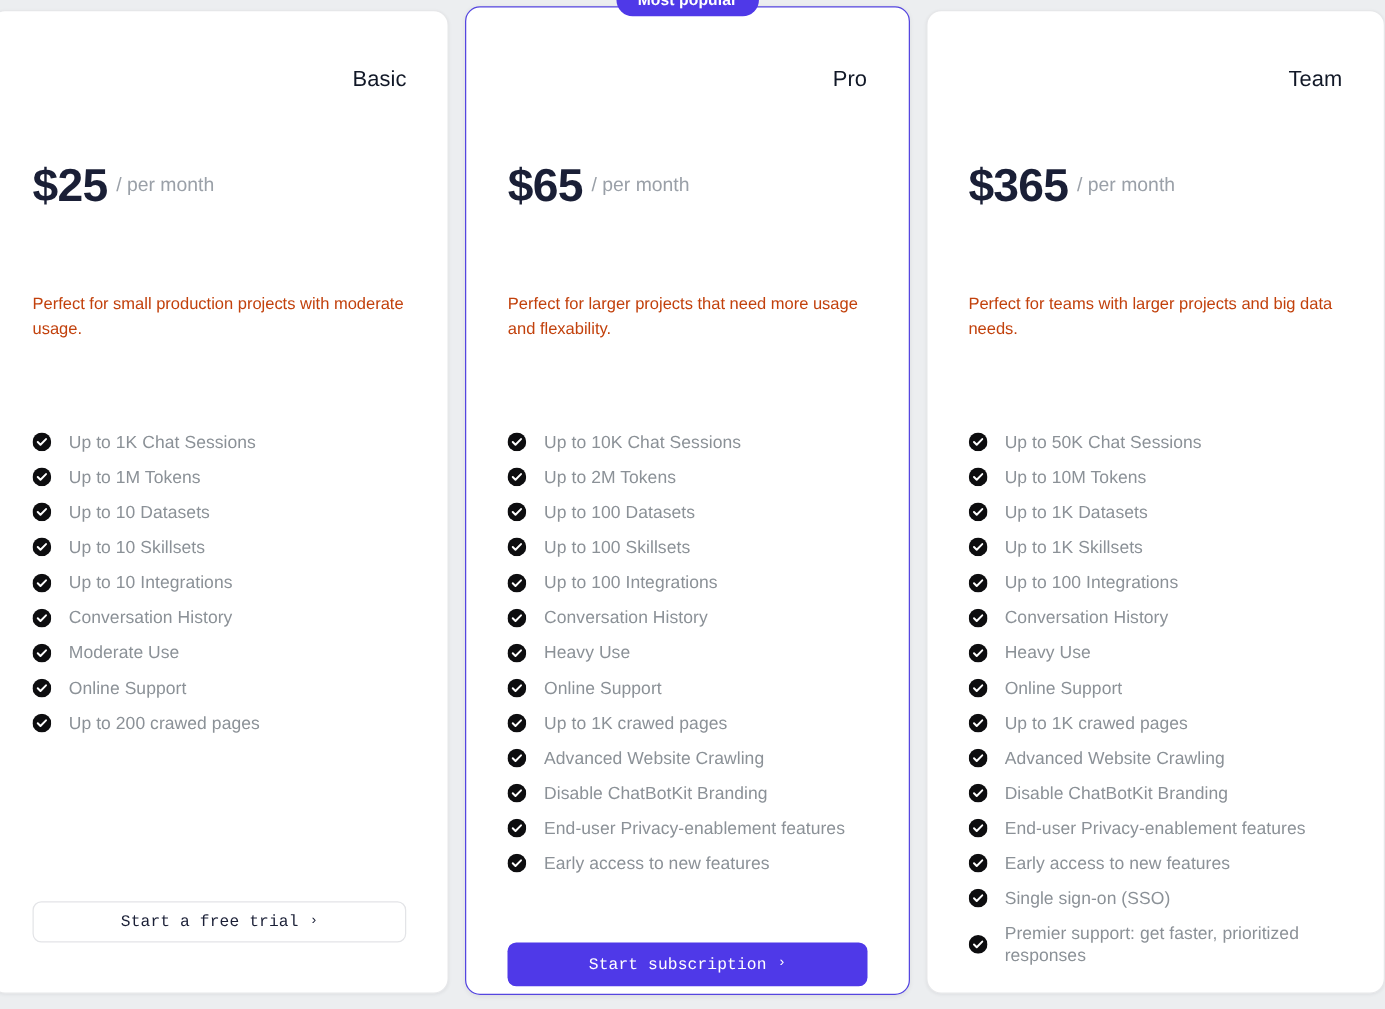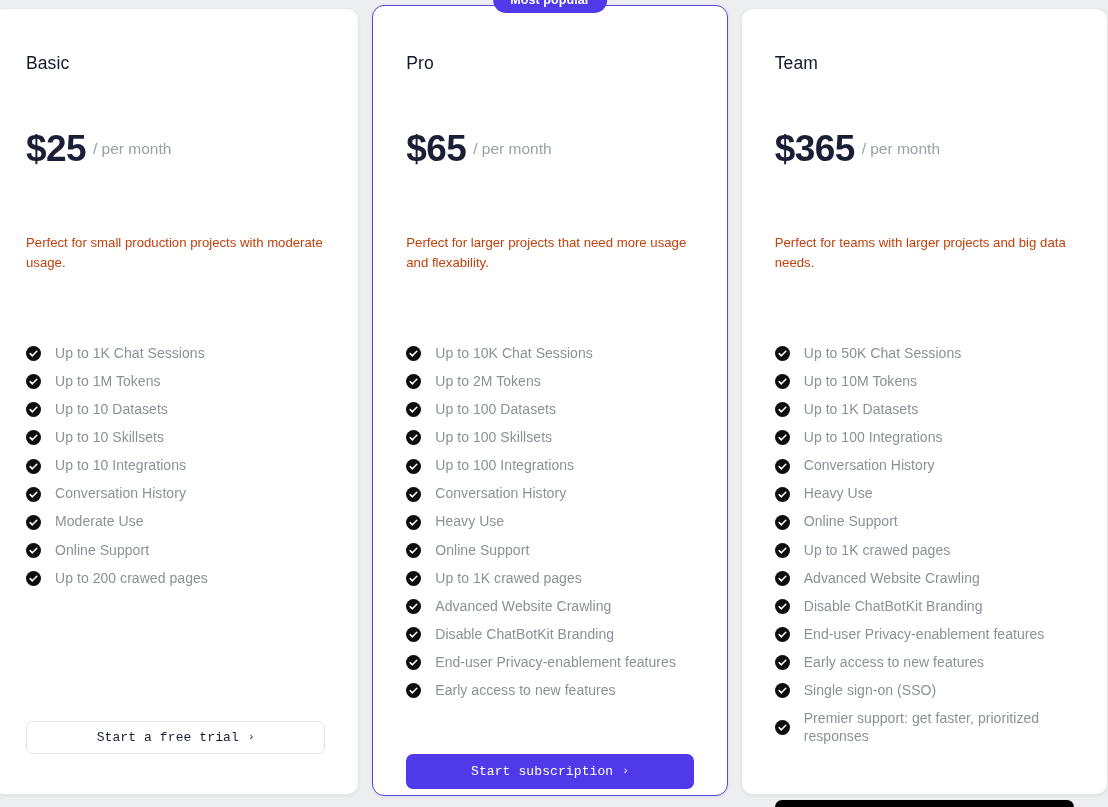--- a/index.html
+++ b/index.html
@@ -78,20 +78,21 @@
     z-index: 5;
   }
 
   
   .plan-name {
     font-size: 17.5px;
     font-weight: 400;
     color: #111827;
     letter-spacing: 0.1px;
     margin-top: 44px;
+    text-align: right;
   }
 
   .card-pro .plan-name { margin-top: 47px; }
 
   .price-row {
     display: flex;
     align-items: center;
     margin-top: 12px;
   }
 
@@ -421,20 +422,27 @@
             <circle cx="10" cy="10" r="10" fill="#0d0d0f"></circle>
             <path d="M5.6 10.2l2.9 2.9 5.9-6.1" stroke="#fff" stroke-width="2.1" fill="none" stroke-linecap="round" stroke-linejoin="round"></path>
           </svg>
         <span class="feature-label">Up to 1K Datasets</span>
       </li>
       <li class="feature">
         <svg class="check-icon" viewBox="0 0 20 20">
             <circle cx="10" cy="10" r="10" fill="#0d0d0f"></circle>
             <path d="M5.6 10.2l2.9 2.9 5.9-6.1" stroke="#fff" stroke-width="2.1" fill="none" stroke-linecap="round" stroke-linejoin="round"></path>
           </svg>
+        <span class="feature-label">Up to 1K Skillsets</span>
+      </li>
+      <li class="feature">
+        <svg class="check-icon" viewBox="0 0 20 20">
+            <circle cx="10" cy="10" r="10" fill="#0d0d0f"></circle>
+            <path d="M5.6 10.2l2.9 2.9 5.9-6.1" stroke="#fff" stroke-width="2.1" fill="none" stroke-linecap="round" stroke-linejoin="round"></path>
+          </svg>
         <span class="feature-label">Up to 100 Integrations</span>
       </li>
       <li class="feature">
         <svg class="check-icon" viewBox="0 0 20 20">
             <circle cx="10" cy="10" r="10" fill="#0d0d0f"></circle>
             <path d="M5.6 10.2l2.9 2.9 5.9-6.1" stroke="#fff" stroke-width="2.1" fill="none" stroke-linecap="round" stroke-linejoin="round"></path>
           </svg>
         <span class="feature-label">Conversation History</span>
       </li>
       <li class="feature">

